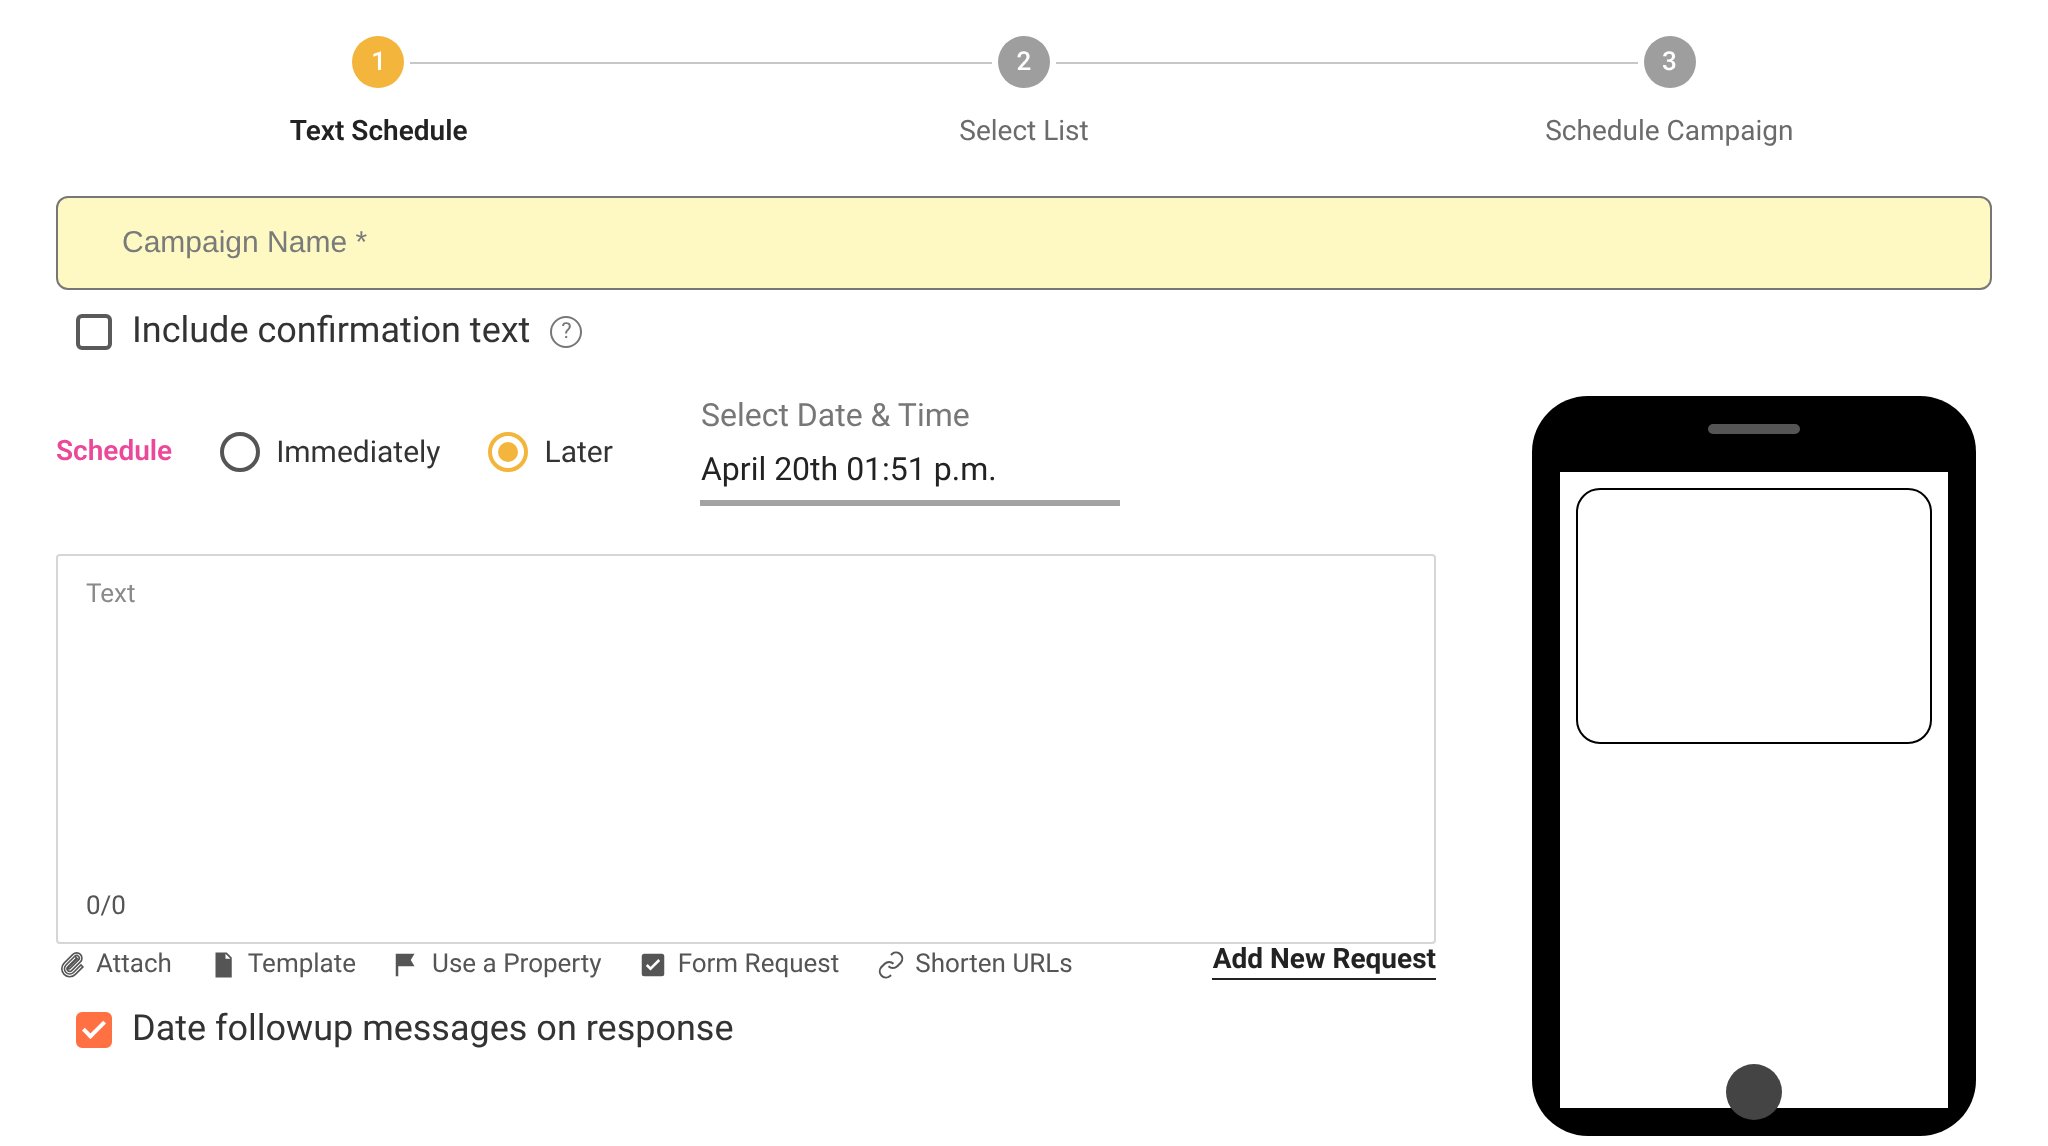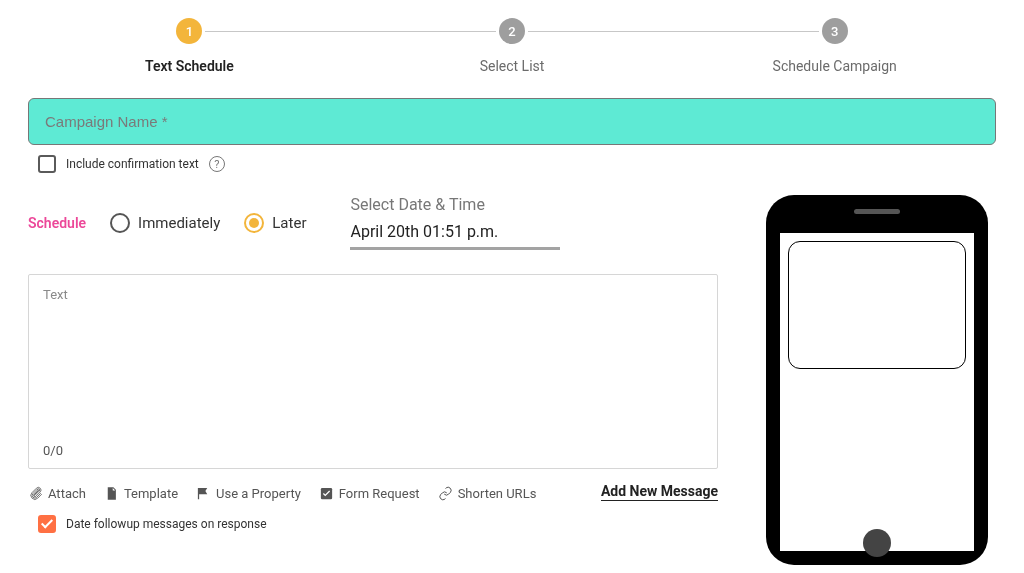--- a/index.html
+++ b/index.html
@@ -63,22 +63,22 @@
       background: #c7c7c7;
       z-index: 1;
     }
     .step:last-child .step-line { display: none; }
 
     
     .campaign-name {
       width: 100%;
       border: 1px solid #777;
       border-radius: 6px;
-      background: #5eead4;
-      padding: 14px 16px;
+      background: #fef9c3;
+      padding: 14px 32px;
       font-size: 15px;
       color: #777;
       margin-bottom: 10px;
     }
     .campaign-name::placeholder { color: #7a7a7a; }
 
     
     .checkbox-row {
       display: flex;
       align-items: center;
@@ -104,21 +104,21 @@
       position: absolute;
       left: 4px;
       top: 0px;
       width: 4px;
       height: 9px;
       border: solid #fff;
       border-width: 0 2px 2px 0;
       transform: rotate(45deg);
     }
     .checkbox-label {
-      font-size: 12px;
+      font-size: 18px;
       color: #333;
     }
     .help-icon {
       width: 16px;
       height: 16px;
       border: 1.5px solid #777;
       border-radius: 50%;
       display: inline-flex;
       align-items: center;
       justify-content: center;
@@ -195,21 +195,20 @@
       width: 210px;
     }
 
     
     .text-box {
       border: 1px solid #d6d6d6;
       border-radius: 2px;
       padding: 12px 14px 10px 14px;
       min-height: 195px;
       position: relative;
-      margin-bottom: 14px;
       display: flex;
       flex-direction: column;
     }
     .text-placeholder {
       font-size: 13px;
       color: #8a8a8a;
       flex: 0;
     }
     .text-counter {
       font-size: 13px;
@@ -390,21 +389,21 @@
           <span>Form Request</span>
         </div>
         <div class="action-item">
           <span class="action-icon">
             <svg viewBox="0 0 24 24">
                 <path d="M10 13a5 5 0 007 0l3-3a5 5 0 00-7-7l-1 1M14 11a5 5 0 00-7 0l-3 3a5 5 0 007 7l1-1" fill="none" stroke="#555" stroke-width="1.6"></path>
               </svg>
           </span>
           <span>Shorten URLs</span>
         </div>
-        <span class="add-new">Add New Message</span>
+        <span class="add-new">Add New Request</span>
       </div>
 
       <div class="followup-row">
         <span class="checkbox checked"></span>
         <span class="checkbox-label">Date followup messages on response</span>
       </div>
 
     </div>
 
     <div class="right-col">

